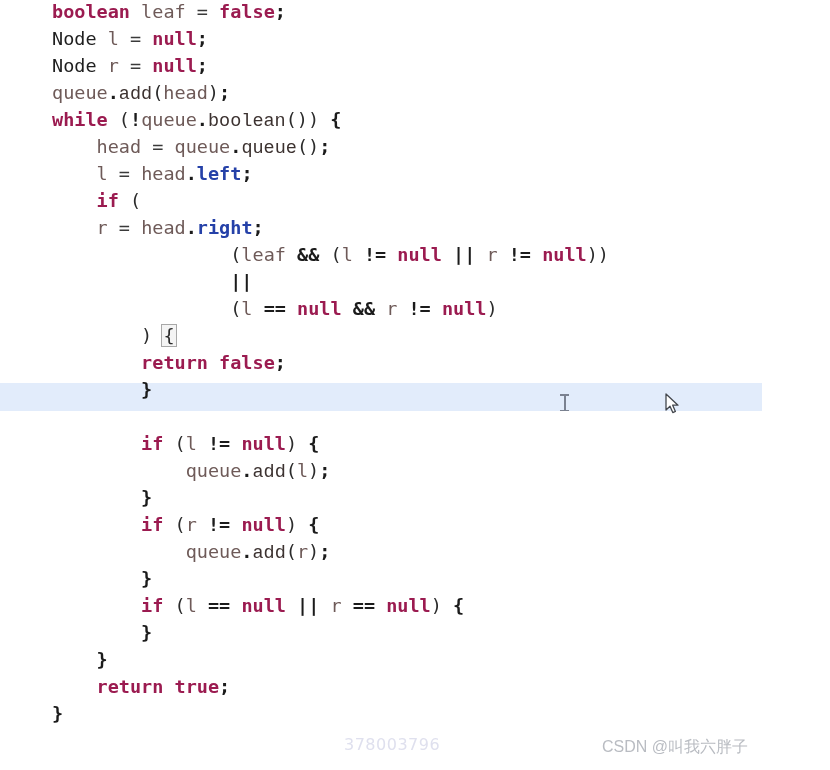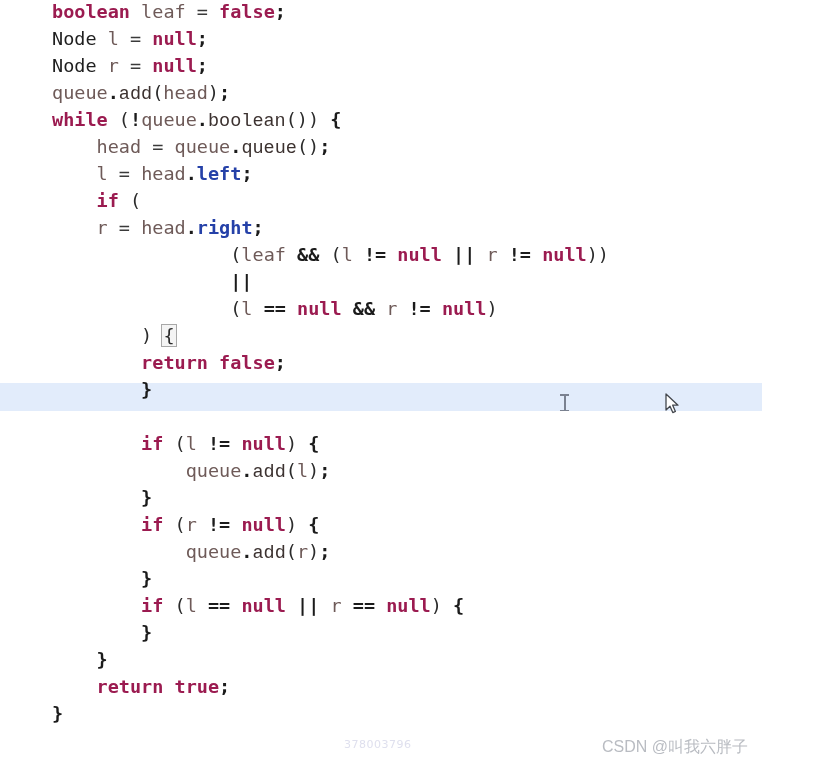--- a/index.html
+++ b/index.html
@@ -99,21 +99,21 @@
     font-size: 16px;
     white-space: nowrap;
   }
   #id-watermark {
     position: absolute;
     left: 344px;
     bottom: 12px;
     z-index: 5;
     color: #dfe0ee;
     font-family: "DejaVu Sans", "Liberation Sans", sans-serif;
-    font-size: 11px;
+    font-size: 16px;
     letter-spacing: 0.5px;
     white-space: nowrap;
   }
 </style>
 </head>
 <body>
 
 <div id="editor">
 
   <div id="current-line-highlight" style="top: 383px; height: 28px;"></div>

